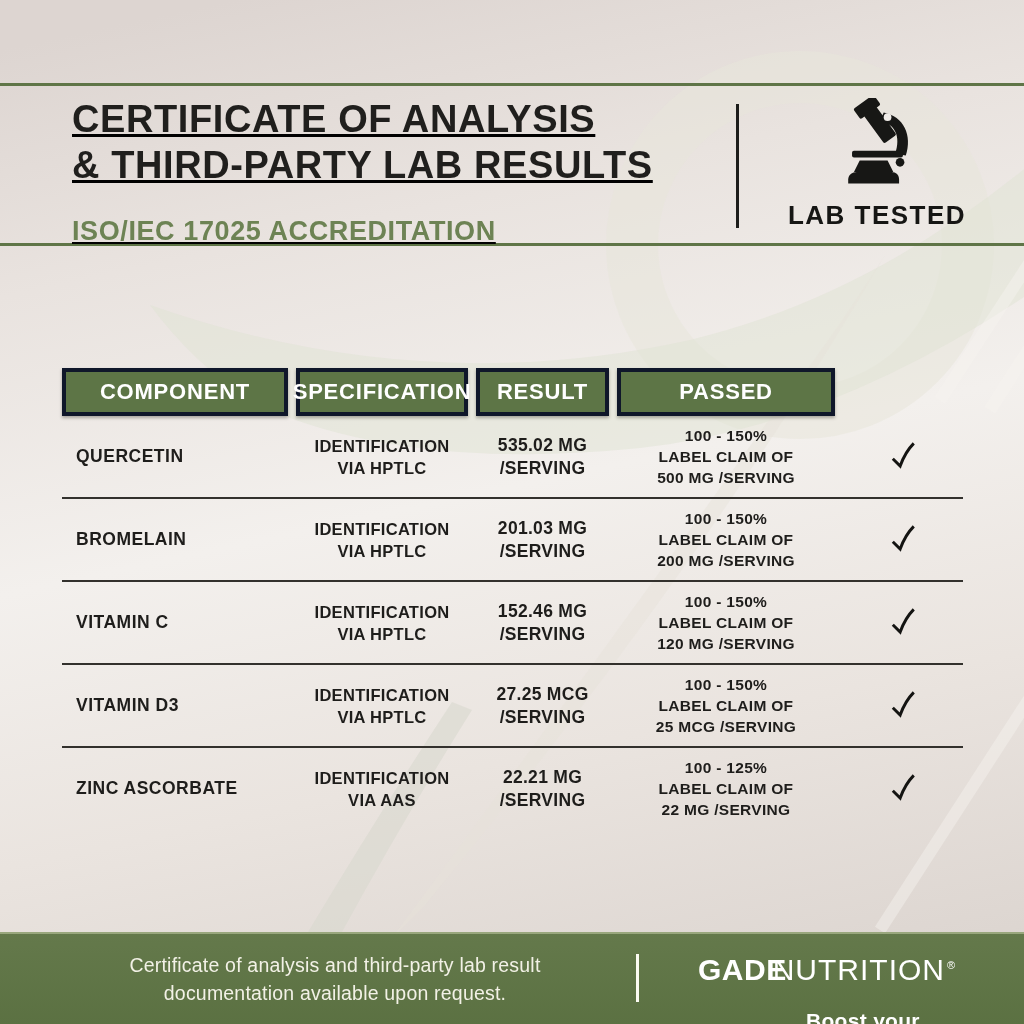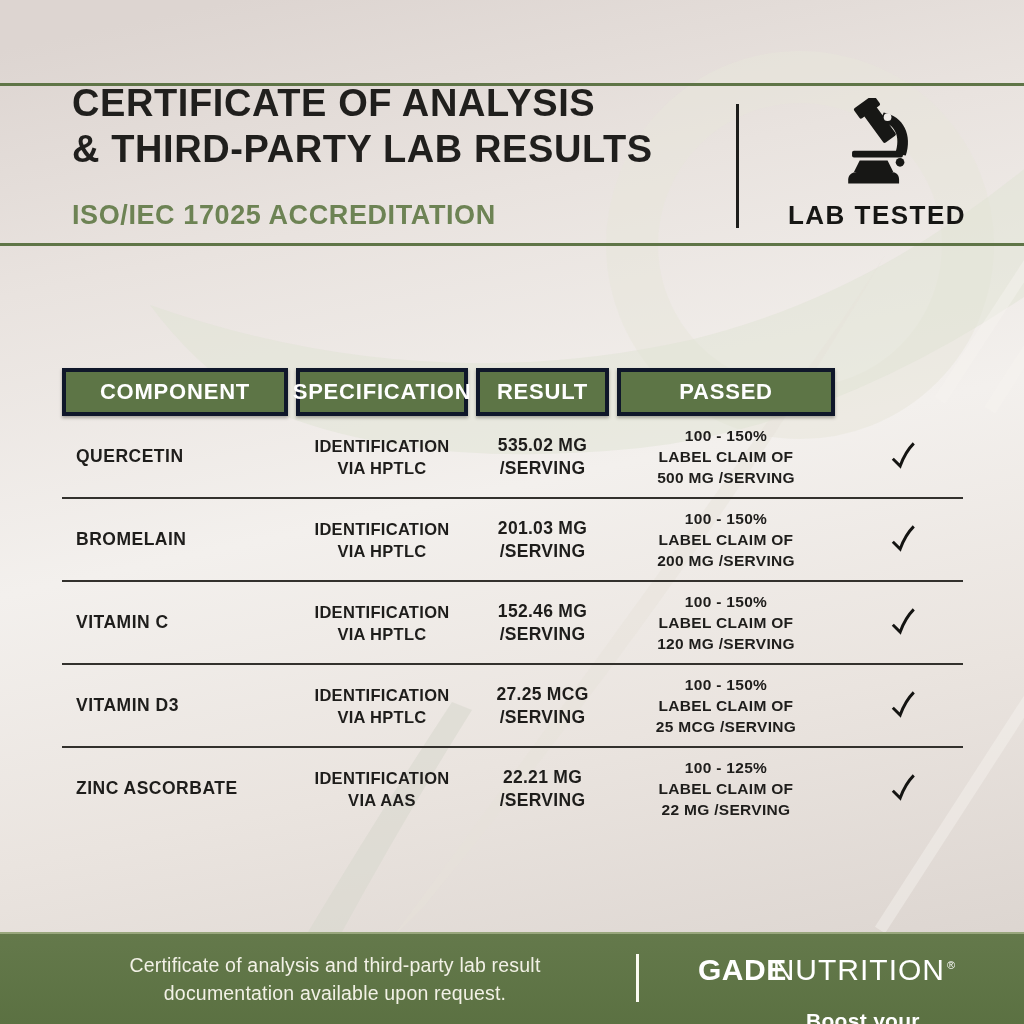--- a/index.html
+++ b/index.html
@@ -7,21 +7,21 @@
     width:1024px;height:1024px;position:relative;overflow:hidden;
     font-family:"Liberation Sans",sans-serif;
     background:linear-gradient(168deg,#ddd5d1 4%,#e9e3df 24%,#f3f0ed 48%,#eae4df 70%,#ddd6d1 92%,#d7d0cb 100%);
   }
   .bg-art{position:absolute;left:0;top:0;width:1024px;height:1024px;pointer-events:none;}
   .rule-h{position:absolute;left:0;width:1024px;height:3px;background:#5f7547;}
   .rule-top{top:83px;}
   .rule-mid{top:243px;}
 
   
-  .title-block{position:absolute;left:72px;top:80px;}
+  .title-block{position:absolute;left:72px;top:96px;text-decoration:underline;}
   .title-line{font-size:38px;font-weight:bold;color:#201f1d;letter-spacing:.6px;line-height:46px;}
   .subtitle{font-size:27px;font-weight:bold;color:#6d8354;letter-spacing:.6px;margin-top:28px;}
   .v-divider{position:absolute;left:736px;top:104px;width:3px;height:124px;background:#1d1d1b;}
   .lab-badge{position:absolute;left:782px;top:98px;width:190px;text-align:center;}
   .lab-badge svg{display:block;margin:0 auto;}
   .lab-badge-label{font-size:26px;font-weight:bold;color:#161614;letter-spacing:1.5px;margin-top:6px;}
 
   
   .coa-table{position:absolute;left:62px;top:368px;width:901px;}
   .t-head,.t-row{display:grid;grid-template-columns:226px 172px 133px 218px 120px;column-gap:8px;}

